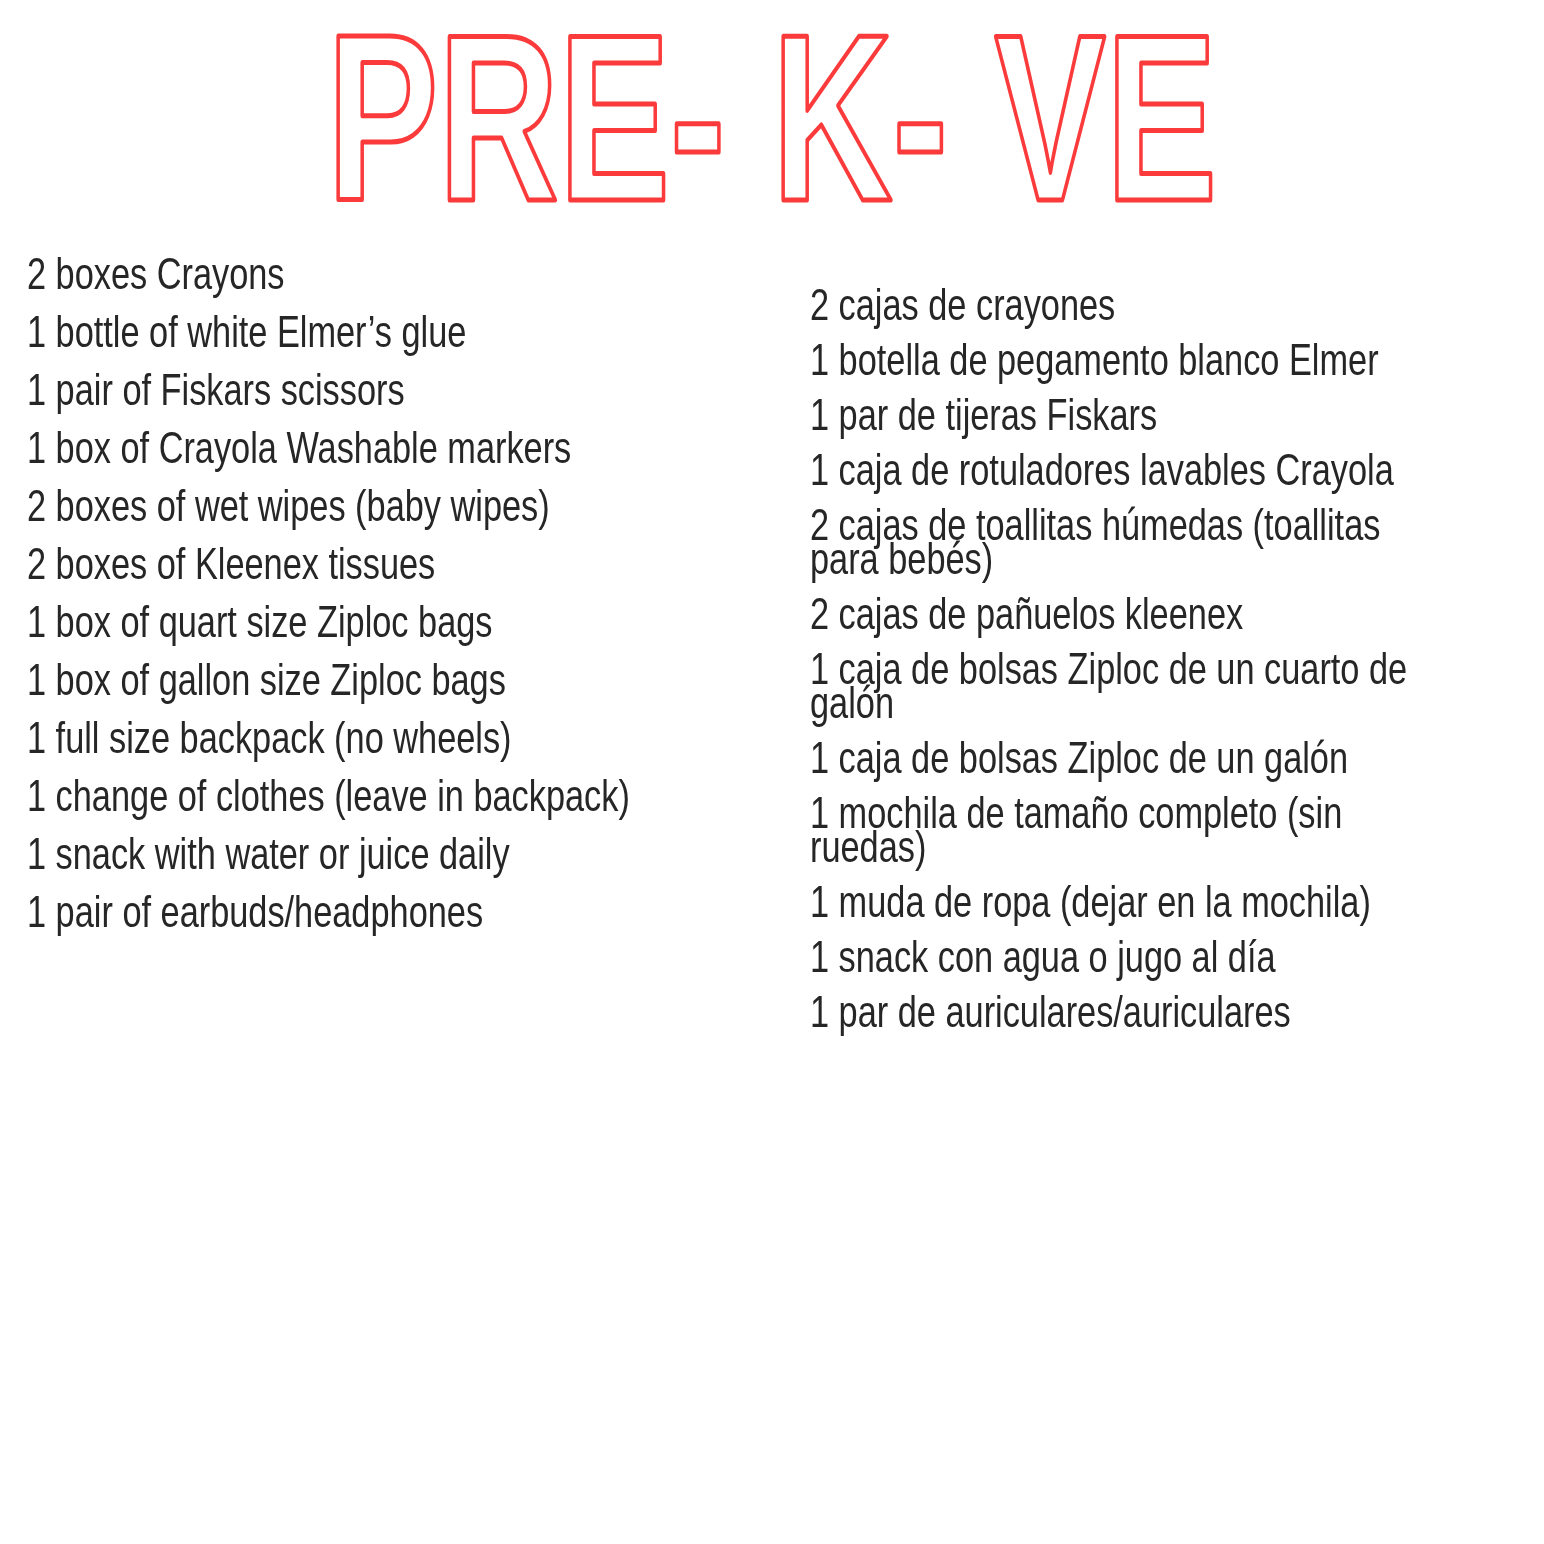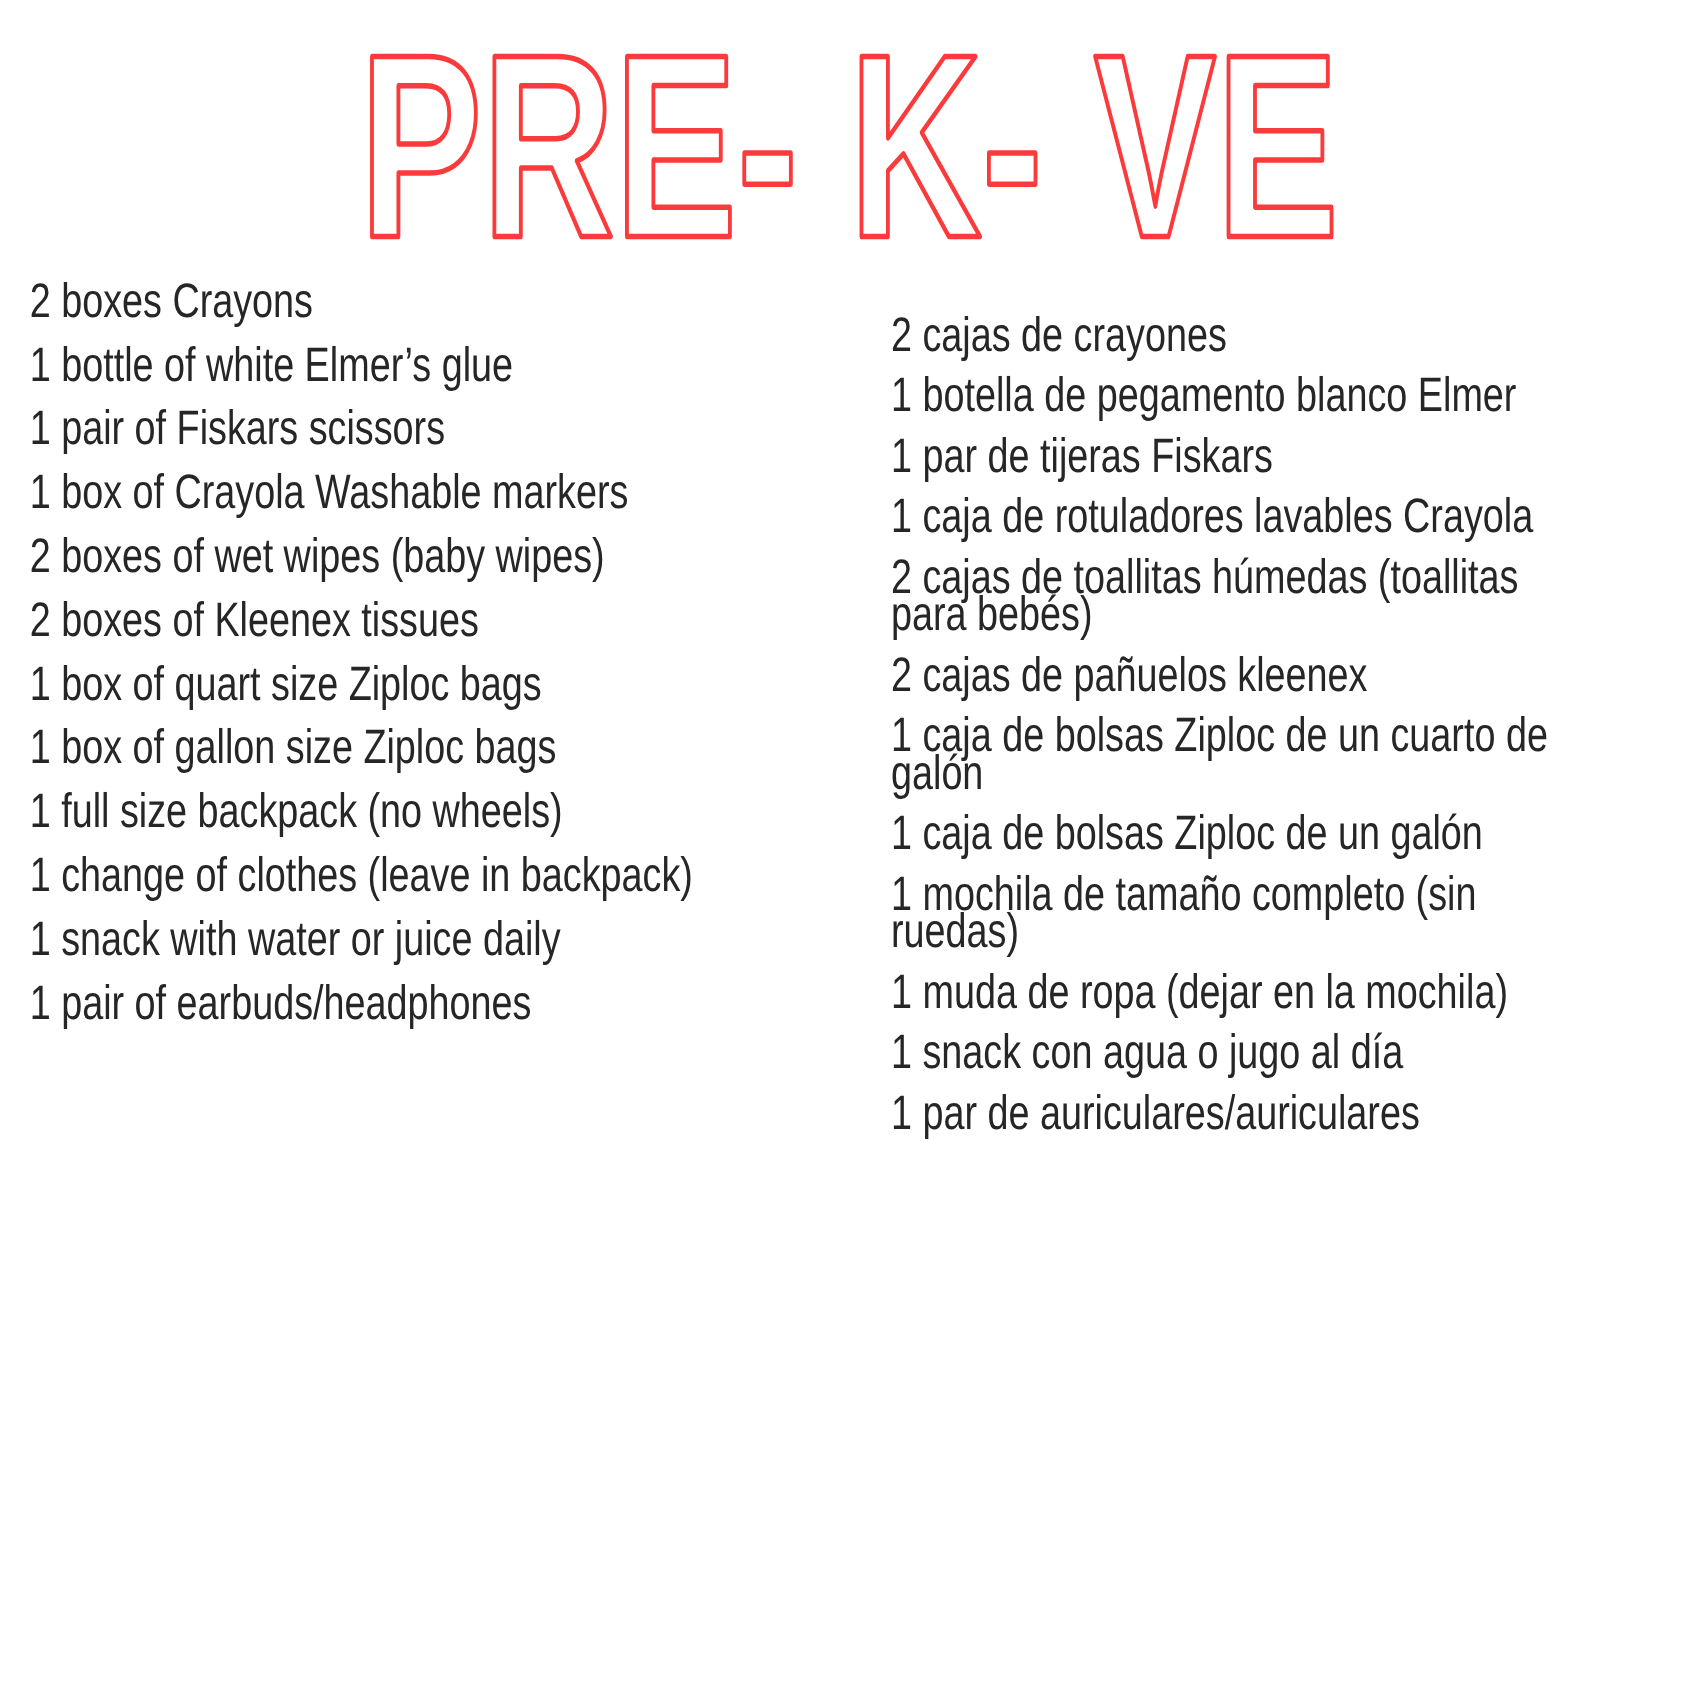--- a/index.html
+++ b/index.html
@@ -10,21 +10,21 @@
   .page {
     position: relative;
     width: 1544px;
     height: 1544px;
     background: #ffffff;
     overflow: hidden;
     font-family: "Liberation Sans", sans-serif;
   }
   .title-wrap {
     position: absolute;
-    top: 25px;
+    top: 10px;
     left: 0;
     width: 1544px;
     height: 210px;
   }
   .title-wrap svg {
     display: block;
     width: 1544px;
     height: 210px;
   }
   .title-wrap text {

